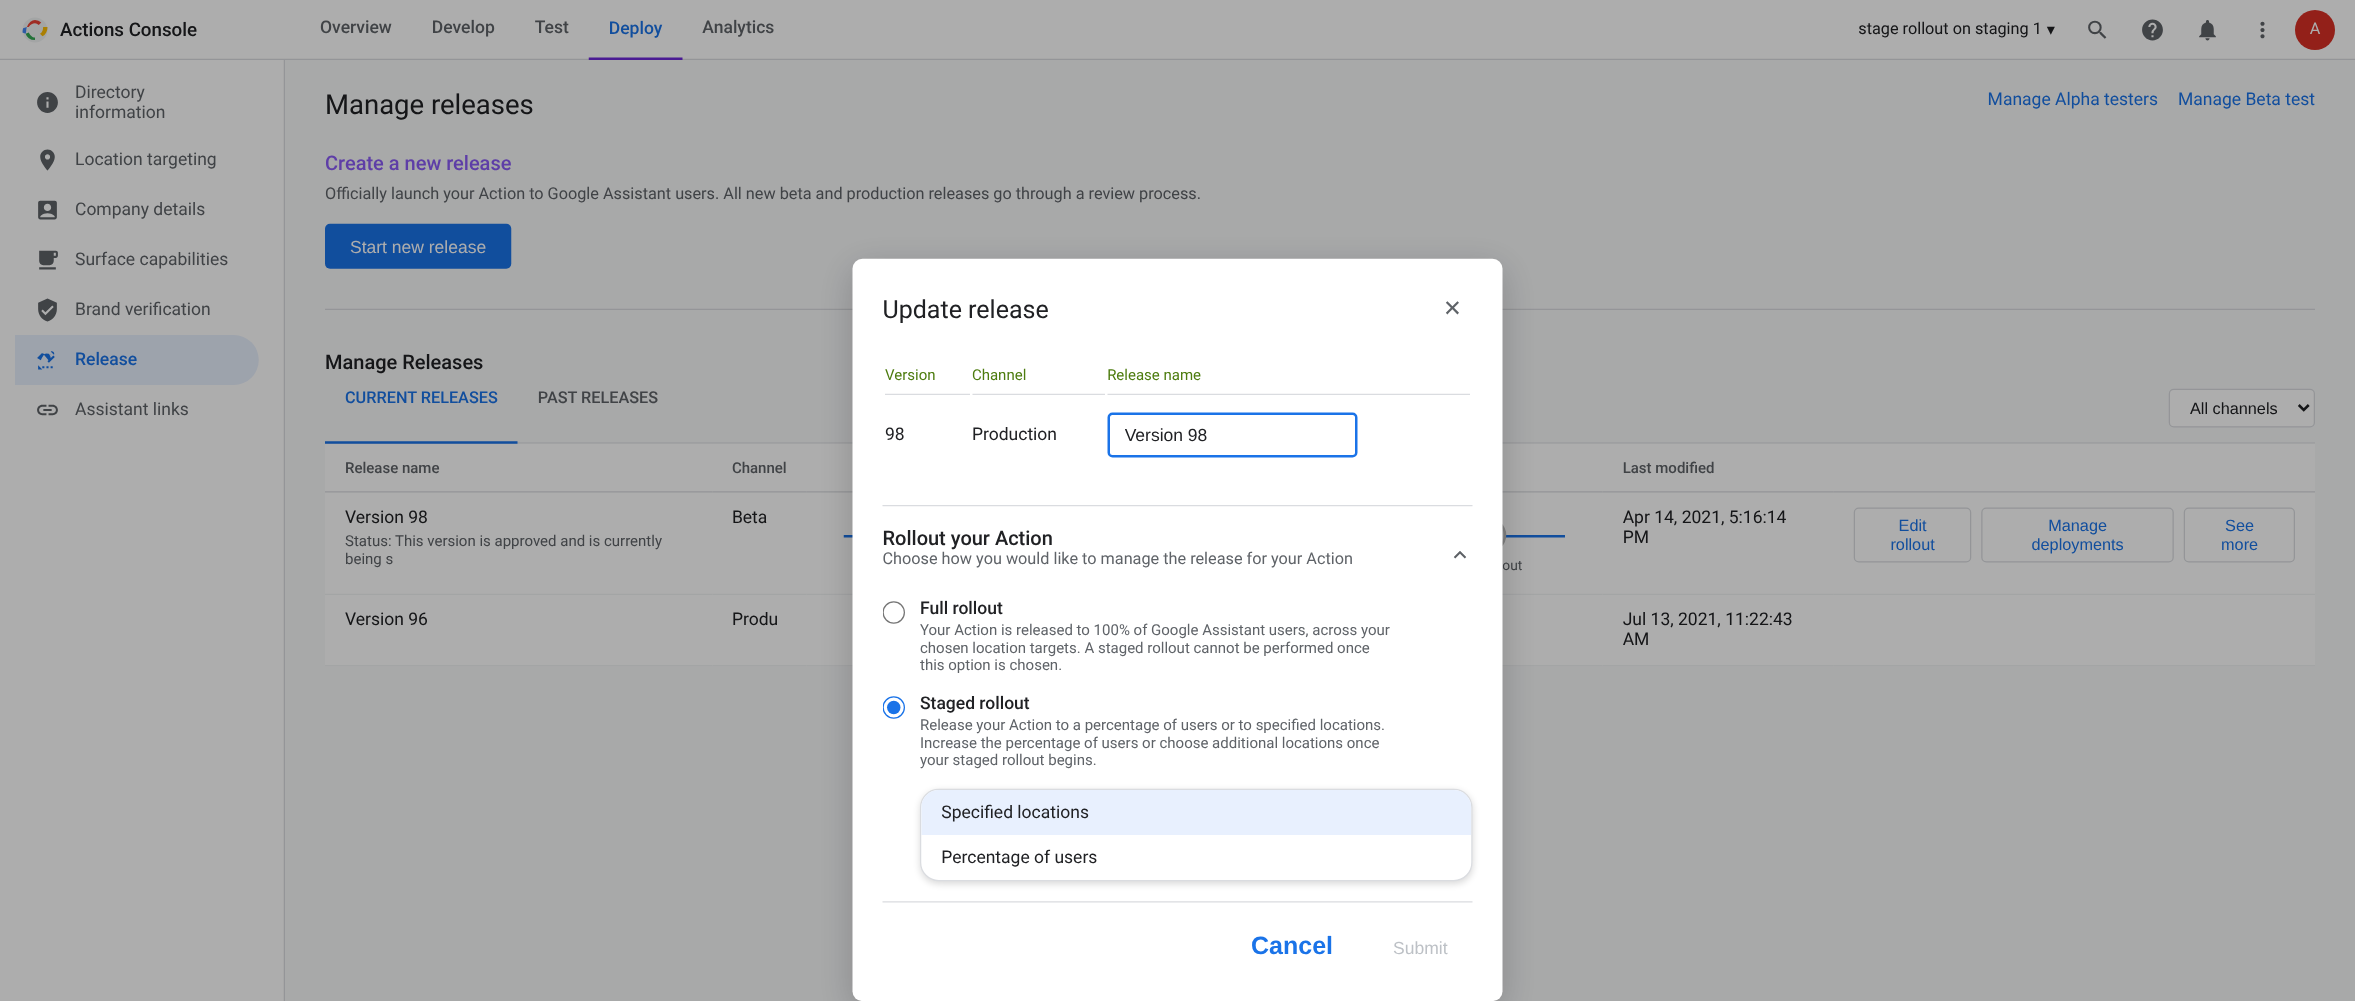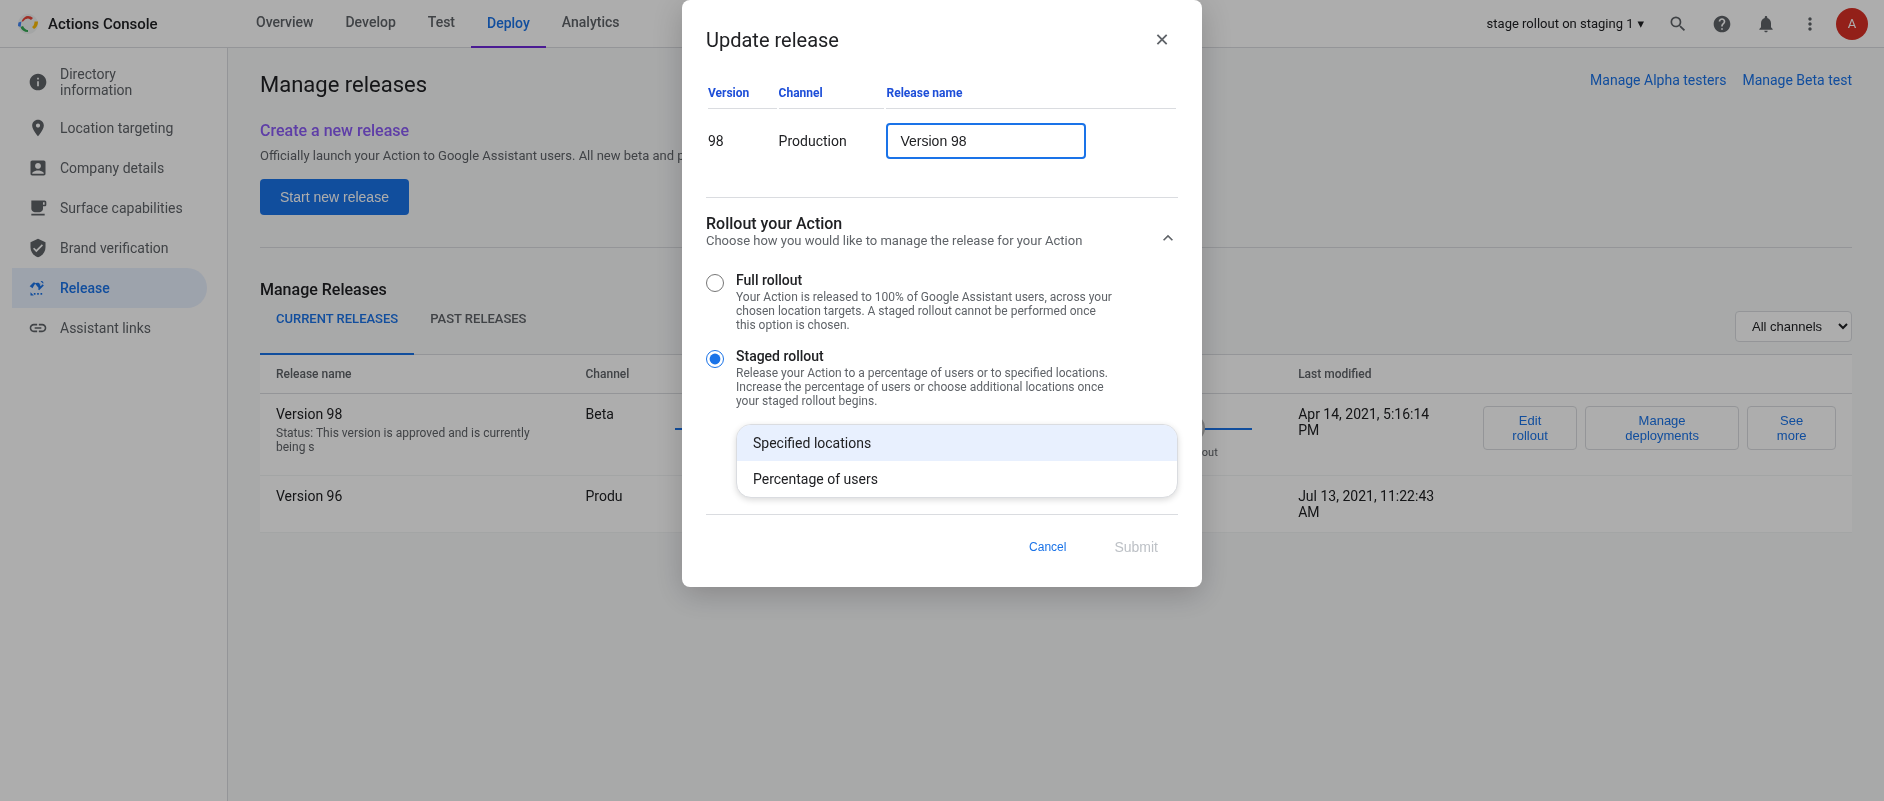--- a/index.html
+++ b/index.html
@@ -102,21 +102,21 @@
     .row-actions { display: flex; gap: 8px; justify-content: flex-end; }
     .btn-text {
       color: #1a73e8; background: none; border: 1px solid #dadce0;
       padding: 6px 16px; border-radius: 4px; font-size: 13px; cursor: pointer;
     }
 
     
     .overlay {
       position: fixed; top: 0; left: 0; right: 0; bottom: 0;
       background: rgba(0,0,0,0.32); z-index: 200; display: flex;
-      align-items: flex-start; justify-content: center;
+      align-items: flex-end; justify-content: center;
     }
 
     
     .dialog {
       background: #fff; border-radius: 8px; box-shadow: 0 8px 30px rgba(0,0,0,0.2);
       width: 520px; max-width: 95vw; max-height: 90vh; overflow-y: auto;
       position: relative; padding: 24px;
     }
     .dialog-header {
       display: flex; justify-content: space-between; align-items: center; margin-bottom: 24px;
@@ -124,21 +124,21 @@
     .dialog-title { font-size: 20px; font-weight: 400; color: #202124; }
     .dialog-close {
       width: 32px; height: 32px; border-radius: 50%; border: none; background: none;
       cursor: pointer; display: flex; align-items: center; justify-content: center;
       color: #5f6368; font-size: 18px;
     }
 
     
     .dialog-table { width: 100%; margin-bottom: 24px; }
     .dialog-table th {
-      text-align: left; font-size: 12px; font-weight: 700; color: #1d4ed8;
+      text-align: left; font-size: 12px; font-weight: 400; color: #4d7c0f;
       padding: 4px 8px 8px 0; border-bottom: 1px solid #dadce0;
     }
     .dialog-table td { padding: 12px 8px 12px 0; font-size: 14px; color: #202124; vertical-align: middle; }
     .release-name-input {
       border: 2px solid #1a73e8; border-radius: 4px; padding: 8px 12px;
       font-size: 14px; width: 200px; color: #202124;
     }
 
     
     .rollout-section { border-top: 1px solid #dadce0; }
@@ -167,21 +167,21 @@
     }
     .dropdown-item.selected { background: #e8f0fe; }
 
     
     .dialog-footer {
       display: flex; justify-content: flex-end; gap: 8px;
       padding-top: 16px; border-top: 1px solid #dadce0; margin-top: 16px;
     }
     .btn-cancel {
       background: none; border: none; padding: 8px 20px;
-      font-size: 12px; color: #1a73e8; cursor: pointer; border-radius: 4px;
+      font-size: 20px; color: #1a73e8; cursor: pointer; border-radius: 4px; font-weight: bold;
     }
     .btn-submit {
       background: none; border: none; padding: 8px 20px;
       font-size: 14px; color: #bdc1c6; cursor: not-allowed; border-radius: 4px;
     }
 
     
     .section-divider { border: none; border-top: 1px solid #dadce0; margin: 0 0 16px; }
 
     .manage-section-header {

